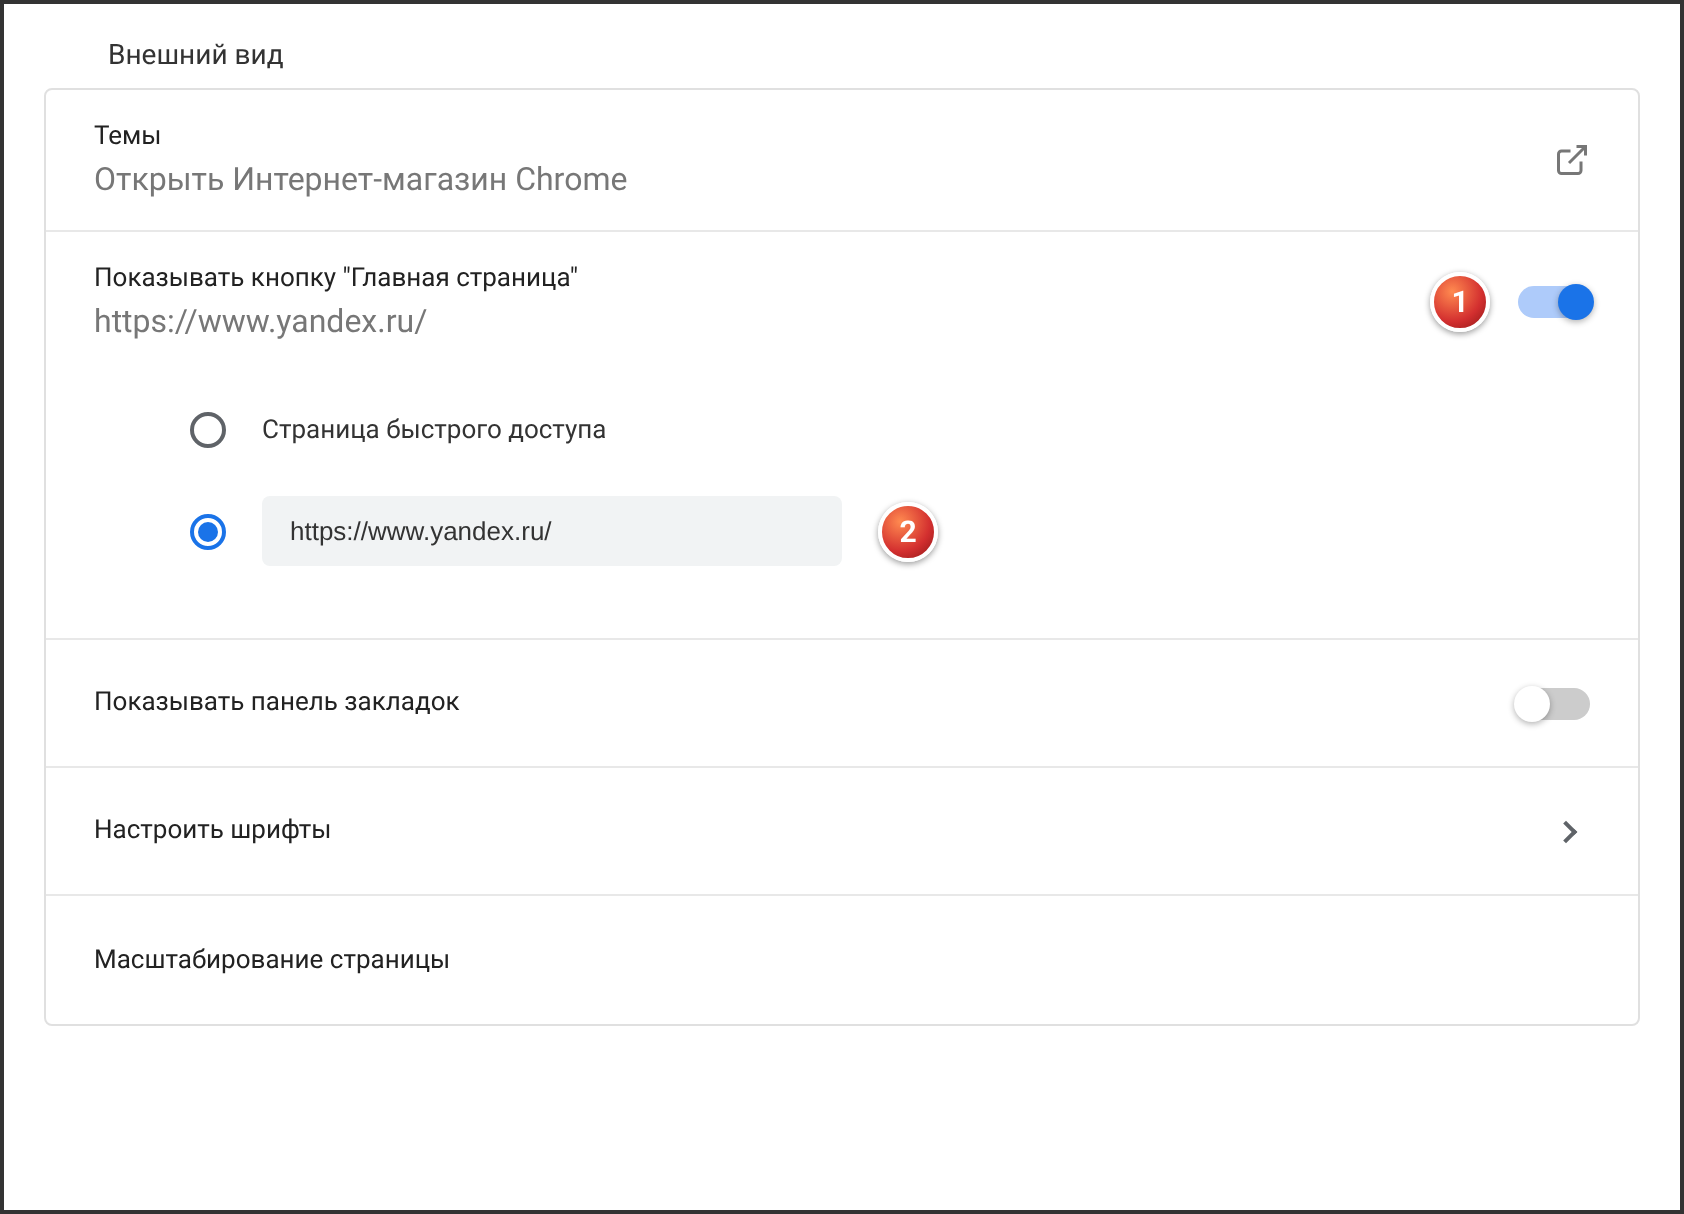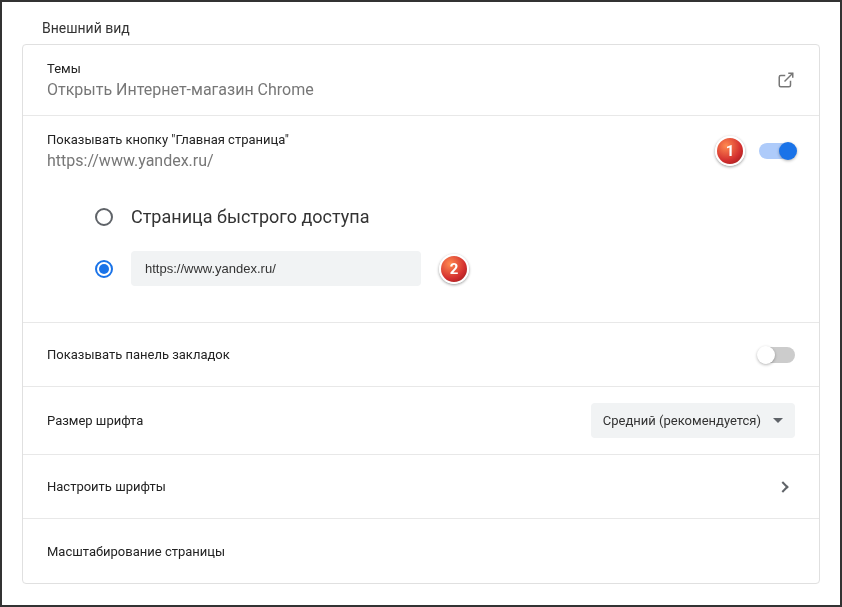--- a/index.html
+++ b/index.html
@@ -7,21 +7,21 @@
     font-family: -apple-system, BlinkMacSystemFont, "Segoe UI", Roboto, Arial, sans-serif;
     background: #fff;
     width: 842px;
     height: 607px;
     border: 2px solid #333;
     padding: 0;
     color: #333;
     font-size: 13px;
   }
   .section-title {
-    padding: 18px 40px 8px 40px;
+    padding: 18px 40px 8px 52px;
     font-size: 14px;
     color: #333;
   }
   .card {
     margin: 0 20px 20px 20px;
     border: 1px solid #e0e0e0;
     border-radius: 4px;
     background: #fff;
   }
   .row {
@@ -56,21 +56,21 @@
   }
   .radio {
     width: 18px; height: 18px; border: 2px solid #5f6368; border-radius: 50%;
     display: inline-flex; align-items: center; justify-content: center;
     flex-shrink: 0;
   }
   .radio.selected { border-color: #1a73e8; }
   .radio.selected::after {
     content: ""; width: 10px; height: 10px; background: #1a73e8; border-radius: 50%;
   }
-  .radio-label { font-size: 18px; color: #333; }
+  .radio-label { font-size: 13px; color: #333; }
   .url-input {
     border: none; background: #f1f3f4; border-radius: 4px;
     padding: 10px 14px; font-size: 13px; width: 290px; color: #333;
     outline: none;
   }
   .select {
     background: #f1f3f4; border-radius: 4px; padding: 10px 12px;
     display: flex; align-items: center; gap: 12px;
     font-size: 13px; color: #333; cursor: pointer;
     min-width: 200px; justify-content: space-between;
@@ -133,29 +133,20 @@
 
   <div class="row">
     <div class="row-main">
       <div class="row-title">Показывать панель закладок</div>
     </div>
     <div class="toggle off">
         <div class="knob"></div>
       </div>
   </div>
 
-  <div class="row">
-    <div class="row-main">
-      <div class="row-title">Размер шрифта</div>
-    </div>
-    <div class="select">
-      <span>Средний (рекомендуется)</span>
-      <span class="arrow"></span>
-    </div>
-  </div>
 
   <div class="row">
     <div class="row-main">
       <div class="row-title">Настроить шрифты</div>
     </div>
     <span class="chev"></span>
   </div>
 
   <div class="row">
     <div class="row-main">

